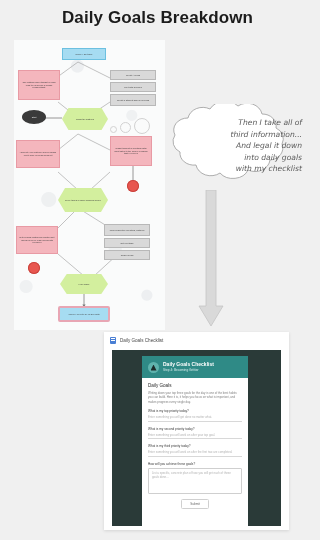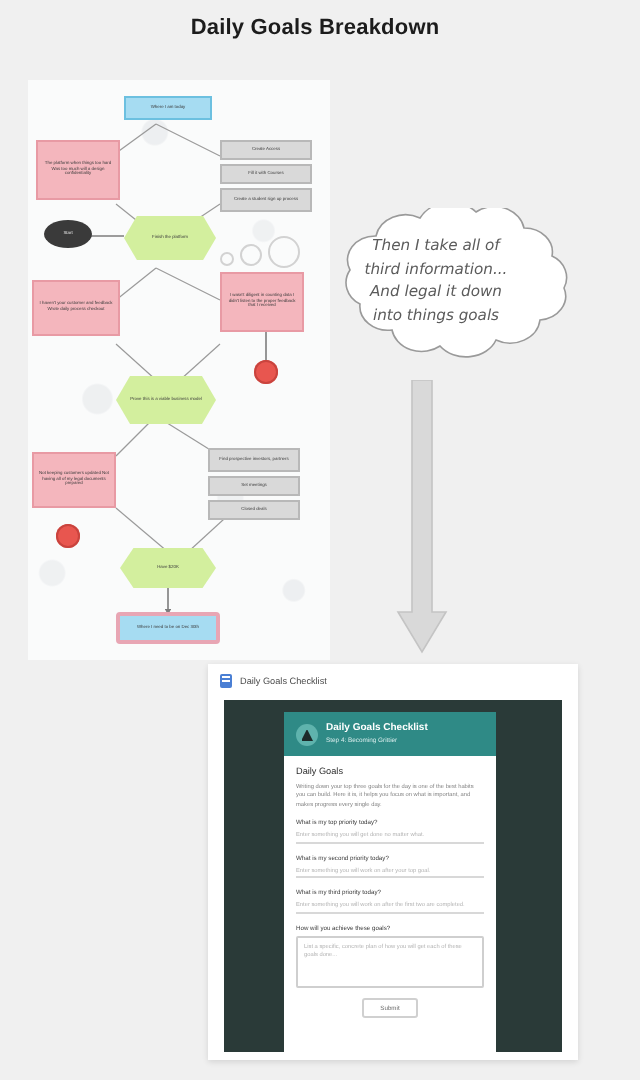--- a/index.html
+++ b/index.html
@@ -6,21 +6,21 @@
   body{
     width:315px;height:540px;
     background:#f0f0f0;
     font-family:"Liberation Sans", sans-serif;
     overflow:hidden;
     position:relative;
   }
   #page-title{
     position:absolute;left:0;top:8px;width:315px;
     text-align:center;
-    font-size:11px;font-weight:bold;color:#1c1c1c;
+    font-size:17px;font-weight:bold;color:#1c1c1c;
     letter-spacing:.1px;
   }
 
   
   #flowchart{
     position:absolute;left:14px;top:40px;width:151px;height:290px;
     background:#fbfbfb;
     overflow:hidden;
   }
   #flowchart .noise{
@@ -65,22 +65,22 @@
     box-shadow:inset 0 0 0 1px #c9443e;
   }
   .circ-out{position:absolute;border-radius:50%;border:1px solid #d2d2d2;}
 
   
   #bubble{
     position:absolute;left:158px;top:104px;width:140px;height:86px;
   }
   #bubble svg{position:absolute;inset:0;}
   #bubble .txt{
-    position:absolute;left:4px;top:13px;width:112px;
-    text-align:center;
+    position:absolute;left:32px;top:13px;width:112px;
+    text-align:right;
     font-style:italic;
     font-size:7.6px;line-height:11.6px;
     color:#5b5b5b;
     font-family:"DejaVu Sans", sans-serif;
   }
 
   
   #arrow{position:absolute;left:196px;top:190px;width:30px;height:138px;}
 
   
@@ -256,21 +256,22 @@
   <svg viewBox="0 0 140 86" width="140" height="86">
     <path d="M30,14 a15,13 0 0 1 22,-9 a17,14 0 0 1 28,-3 a15,13 0 0 1 24,8
              a14,12 0 0 1 14,14 a13,12 0 0 1 6,16 a14,12 0 0 1 -12,16
              a15,13 0 0 1 -22,10 a16,13 0 0 1 -28,3 a15,13 0 0 1 -24,-8
              a14,12 0 0 1 -16,-13 a13,12 0 0 1 -5,-17 a14,12 0 0 1 13,-17 z" fill="#ffffff" stroke="#9a9a9a" stroke-width="0.8"></path>
   </svg>
   <div class="txt">
     <div>Then I take all of</div>
     <div>third information...</div>
     <div>And legal it down</div>
-    <div>into things goals</div>
+    <div>into daily goals</div>
+    <div>with my checklist</div>
   </div>
 </div>
 
 <svg id="arrow" viewBox="0 0 30 138">
   <path d="M10,0 L20,0 L20,116 L27,116 L15,136 L3,116 L10,116 Z" fill="#d9d9d9" stroke="#c4c4c4" stroke-width="0.8"></path>
 </svg>
 
 <div id="browser">
   <div class="tabbar">
     <div class="tab-ico"></div>

